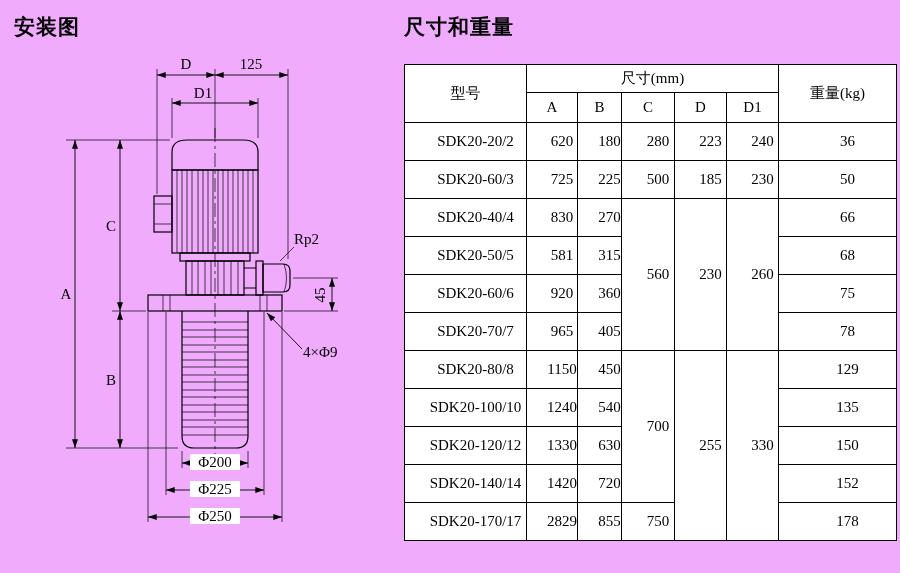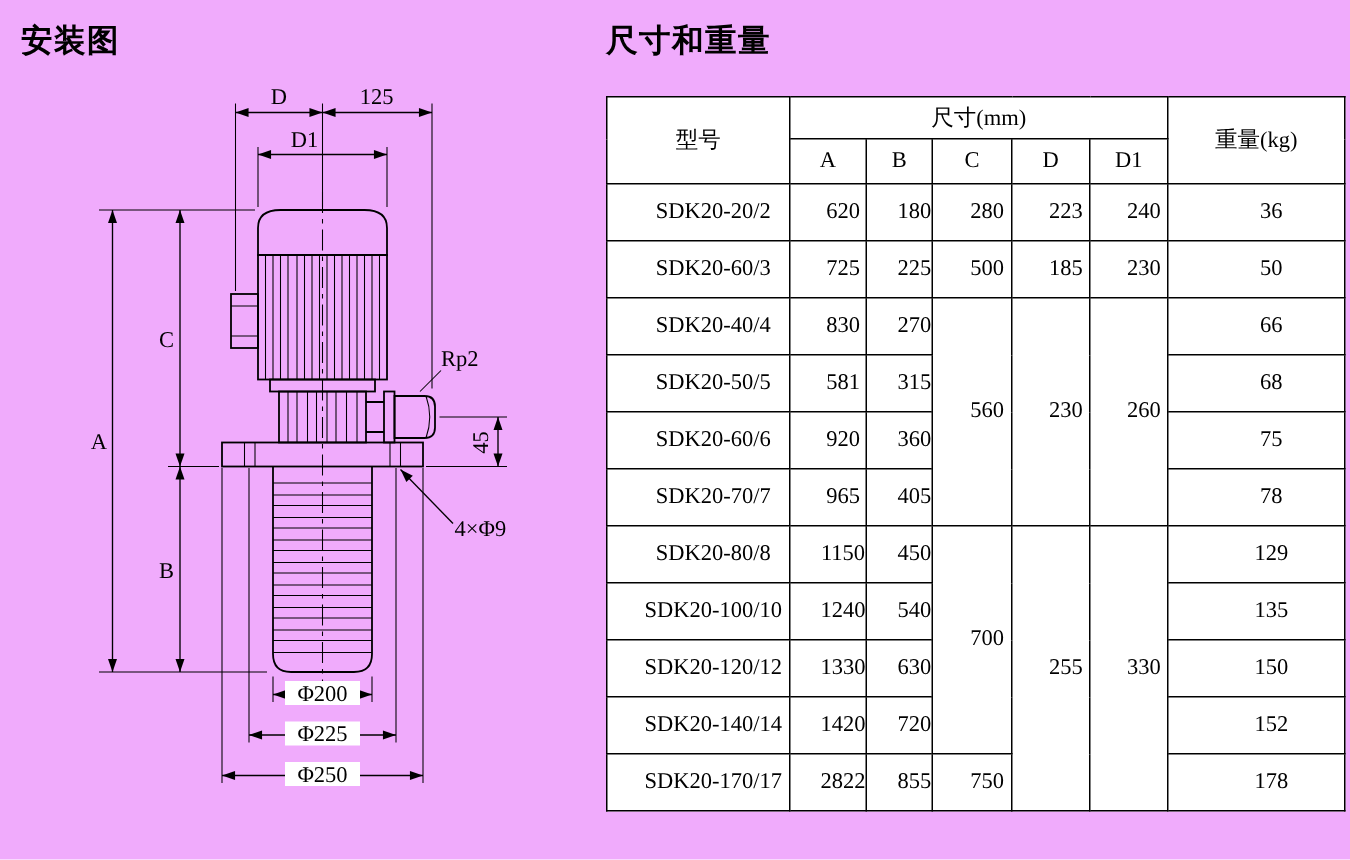--- a/index.html
+++ b/index.html
@@ -229,21 +229,21 @@
         <td>150</td>
       </tr>
       <tr>
         <td>SDK20-140/14</td>
         <td>1420</td>
         <td>720</td>
         <td>152</td>
       </tr>
       <tr>
         <td>SDK20-170/17</td>
-        <td>2822</td>
+        <td>2829</td>
         <td>855</td>
         <td>750</td>
         <td>178</td>
       </tr>
     </tbody>
   </table>
 
 </div>
 
 </body></html>

